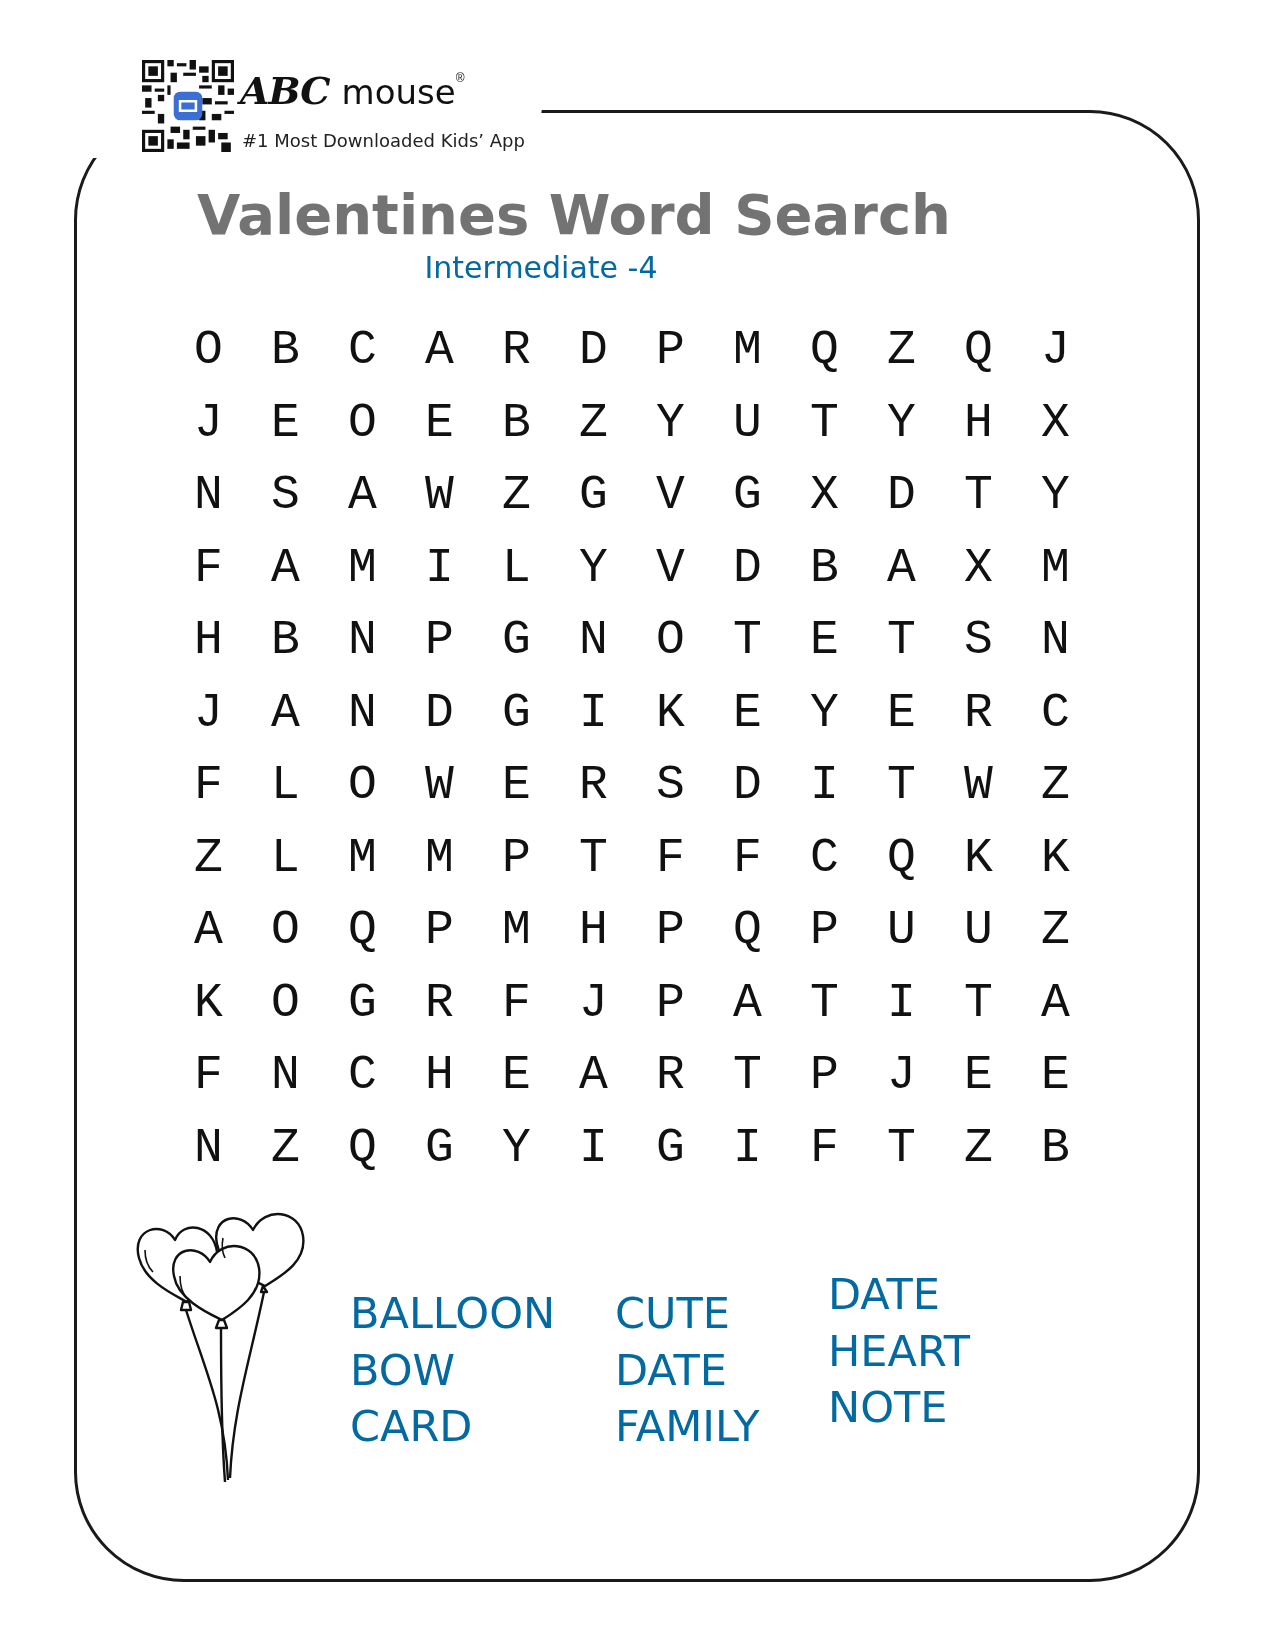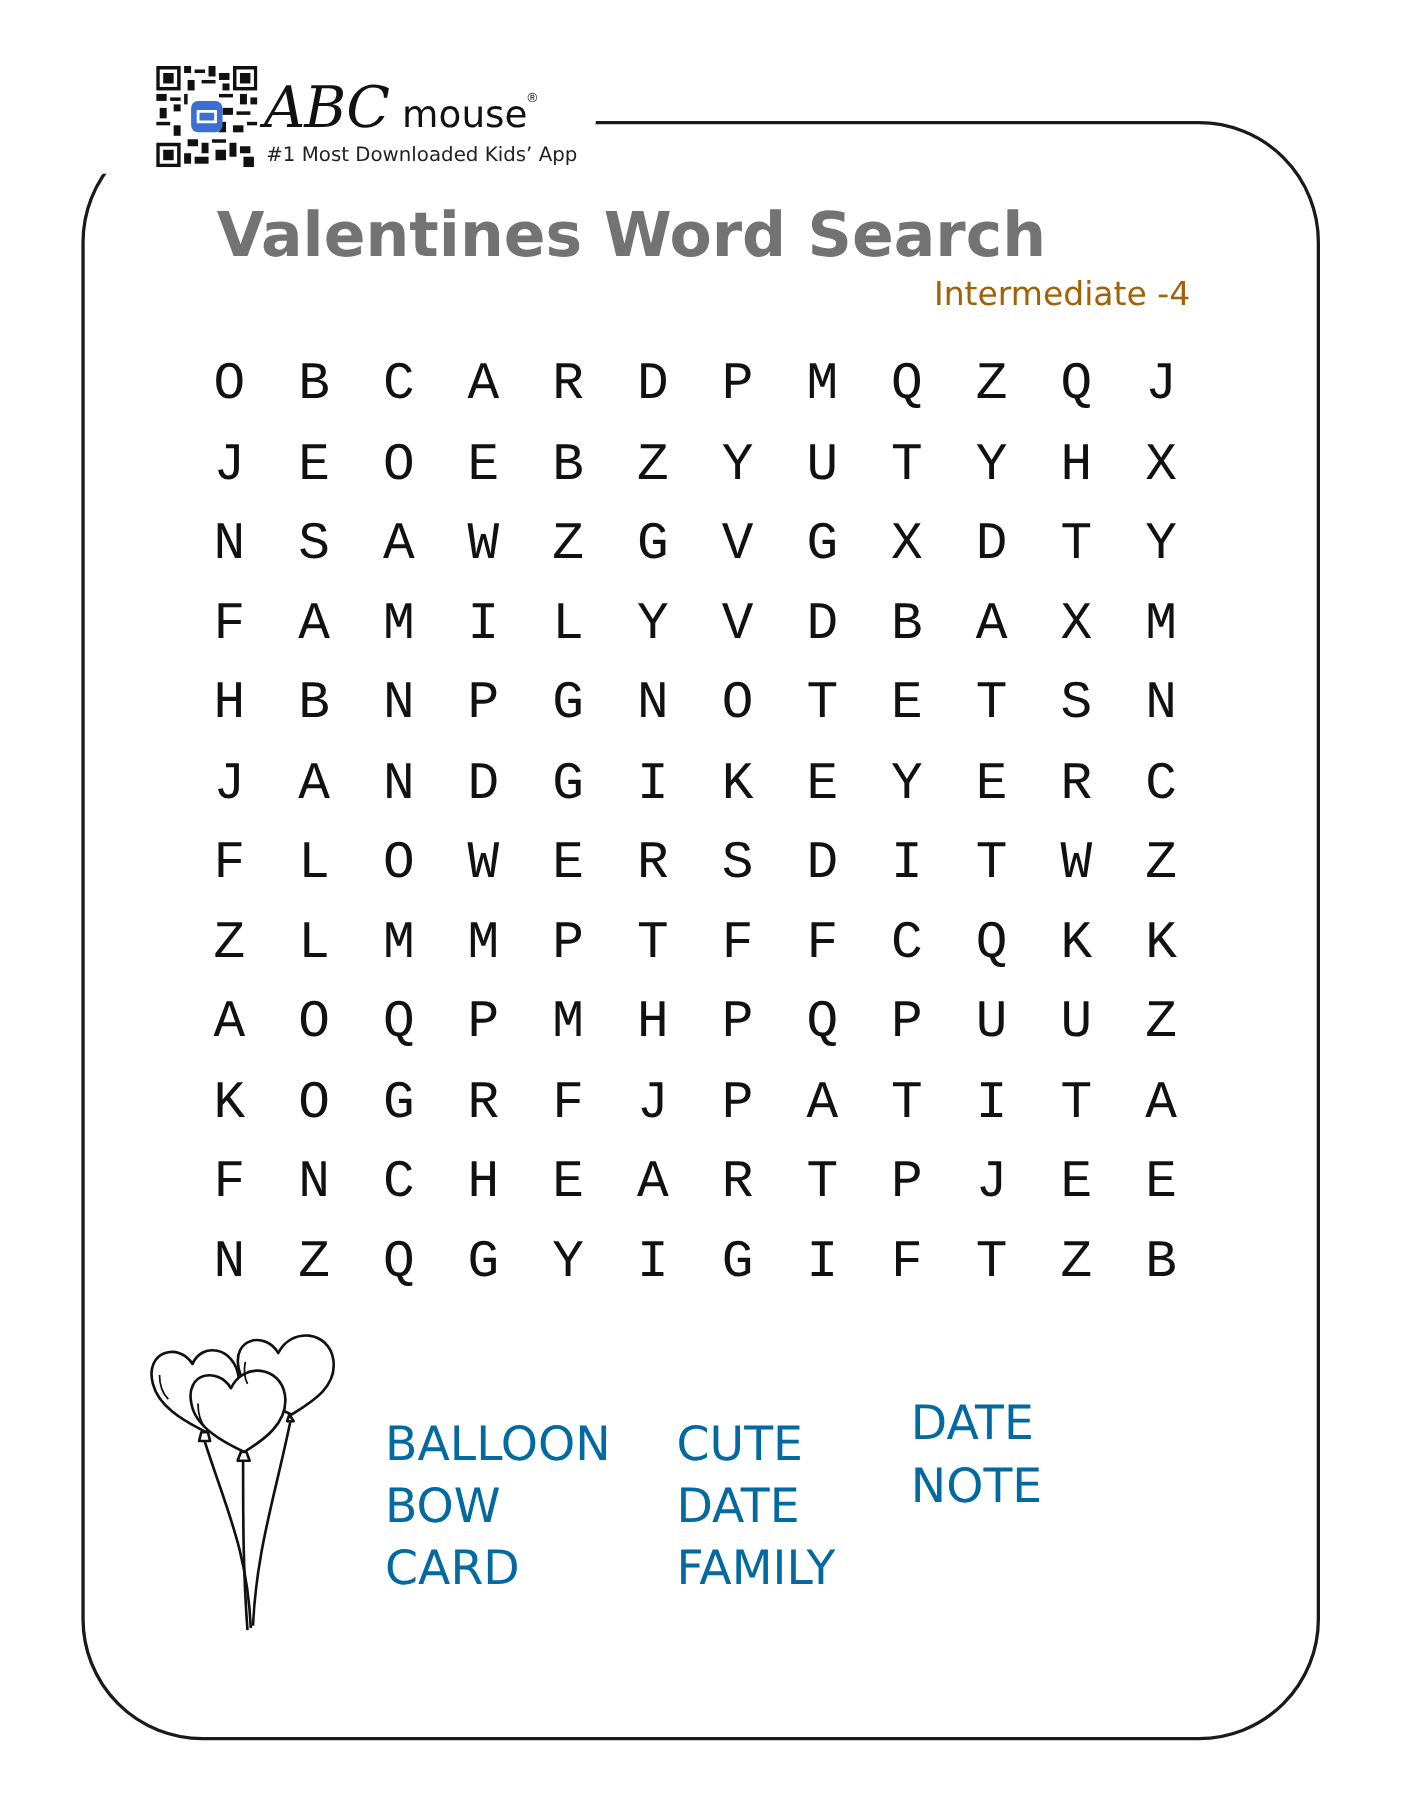--- a/index.html
+++ b/index.html
@@ -1,26 +1,26 @@
 <!DOCTYPE html>
 <html><head>
 <meta charset="utf-8">
 <style>
   html, body { margin:0; padding:0; background:#fff; }
   body { width:1275px; height:1650px; position:relative; overflow:hidden; font-family:"Liberation Sans", sans-serif; color:#111; }
   .frame { position:absolute; left:74px; top:110px; width:1126px; height:1472px; border:3px solid #1a1a1a; border-radius:110px; box-sizing:border-box; }
   .header-badge { position:absolute; left:72px; top:52px; width:470px; height:106px; background:#fff; border-radius:0 60px 60px 0; }
   .qr { position:absolute; left:142px; top:60px; width:92px; height:92px; }
   .brand { position:absolute; left:240px; top:72px; display:flex; align-items:baseline; }
-  .brand-abc { font-family:"DejaVu Serif", serif; font-weight:normal; font-style:italic; font-size:52px; letter-spacing:-1px; color:#111; line-height:1; }
+  .brand-abc { font-family:"DejaVu Serif", serif; font-weight:bold; font-style:italic; font-size:38px; letter-spacing:-1px; color:#111; line-height:1; }
   .brand-mouse { font-family:"DejaVu Sans", sans-serif; font-size:34px; color:#111; line-height:1; margin-left:12px; }
   .brand-reg { font-size:12px; vertical-align:top; position:relative; top:-22px; }
   .tagline { position:absolute; left:242px; top:130px; font-family:"DejaVu Sans", sans-serif; font-size:18px; color:#222; }
   .title { position:absolute; left:0; width:1148px; top:182px; text-align:center; font-family:"DejaVu Sans", sans-serif; font-weight:bold; font-size:56px; color:#737373; }
-  .subtitle { position:absolute; left:0; width:1082px; top:250px; text-align:right; font-family:"DejaVu Sans", sans-serif; font-size:30px; color:#a16207; }
+  .subtitle { position:absolute; left:0; width:1082px; top:250px; text-align:center; font-family:"DejaVu Sans", sans-serif; font-size:30px; color:#0369a1; }
   .grid { position:absolute; left:170px; top:326px; display:grid; grid-template-columns:repeat(12, 77px); grid-auto-rows:72.5px; }
   .cell { font-family:"Liberation Mono", monospace; font-size:48px; text-align:center; color:#111; line-height:48px; }
   .balloons { position:absolute; left:135px; top:1210px; width:200px; height:290px; }
   .wordcol { position:absolute; font-family:"DejaVu Sans", sans-serif; font-size:43px; color:#0369a1; line-height:56.5px; }
   .col1 { left:350px; top:1285px; }
   .col2 { left:615px; top:1285px; }
   .col3 { left:828px; top:1266px; }
   .wordcol div { white-space:nowrap; }
 </style>
 </head>
@@ -254,14 +254,15 @@
   <div>BOW</div>
   <div>CARD</div>
 </div>
 <div class="wordcol col2">
   <div>CUTE</div>
   <div>DATE</div>
   <div>FAMILY</div>
 </div>
 <div class="wordcol col3">
   <div>DATE</div>
+  <div>HEART</div>
   <div>NOTE</div>
 </div>
 
 </body></html>

